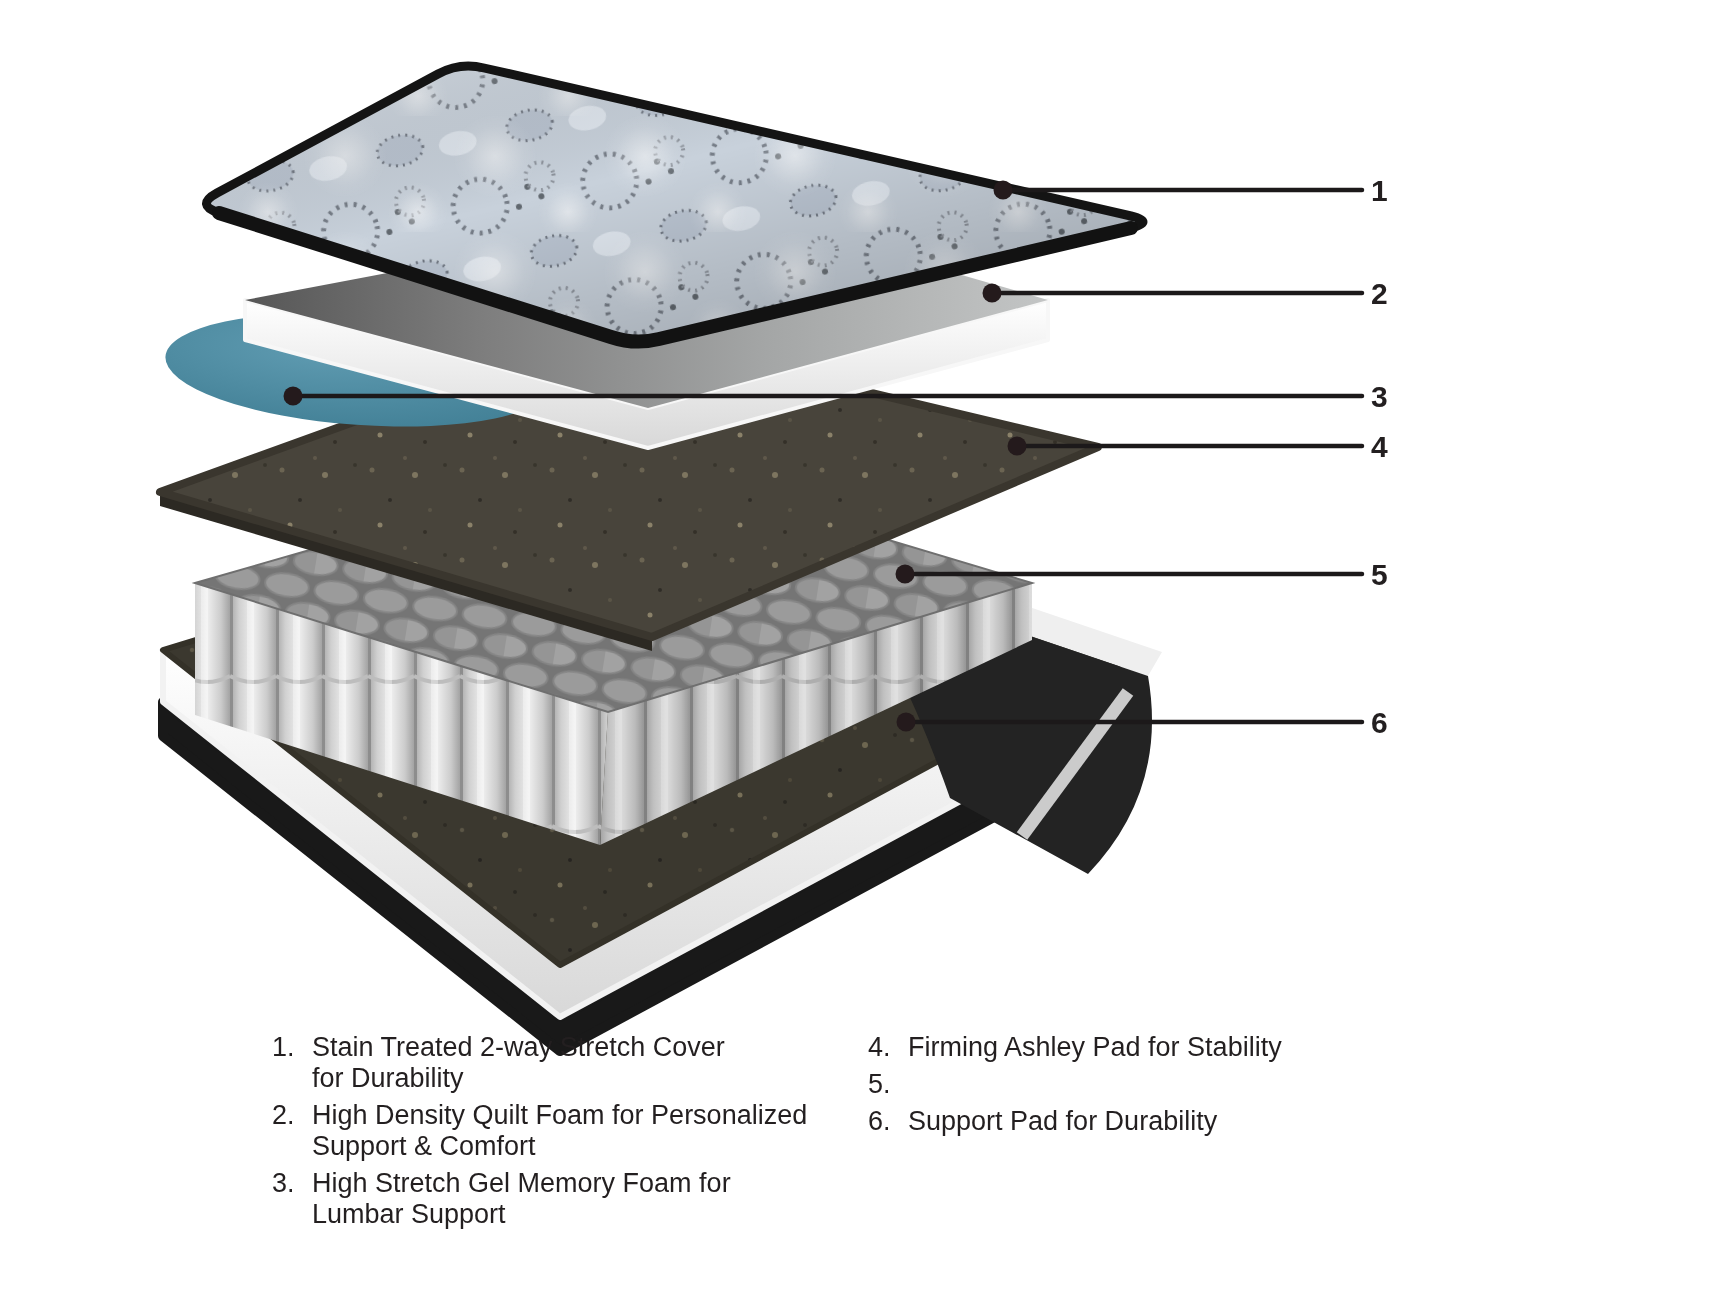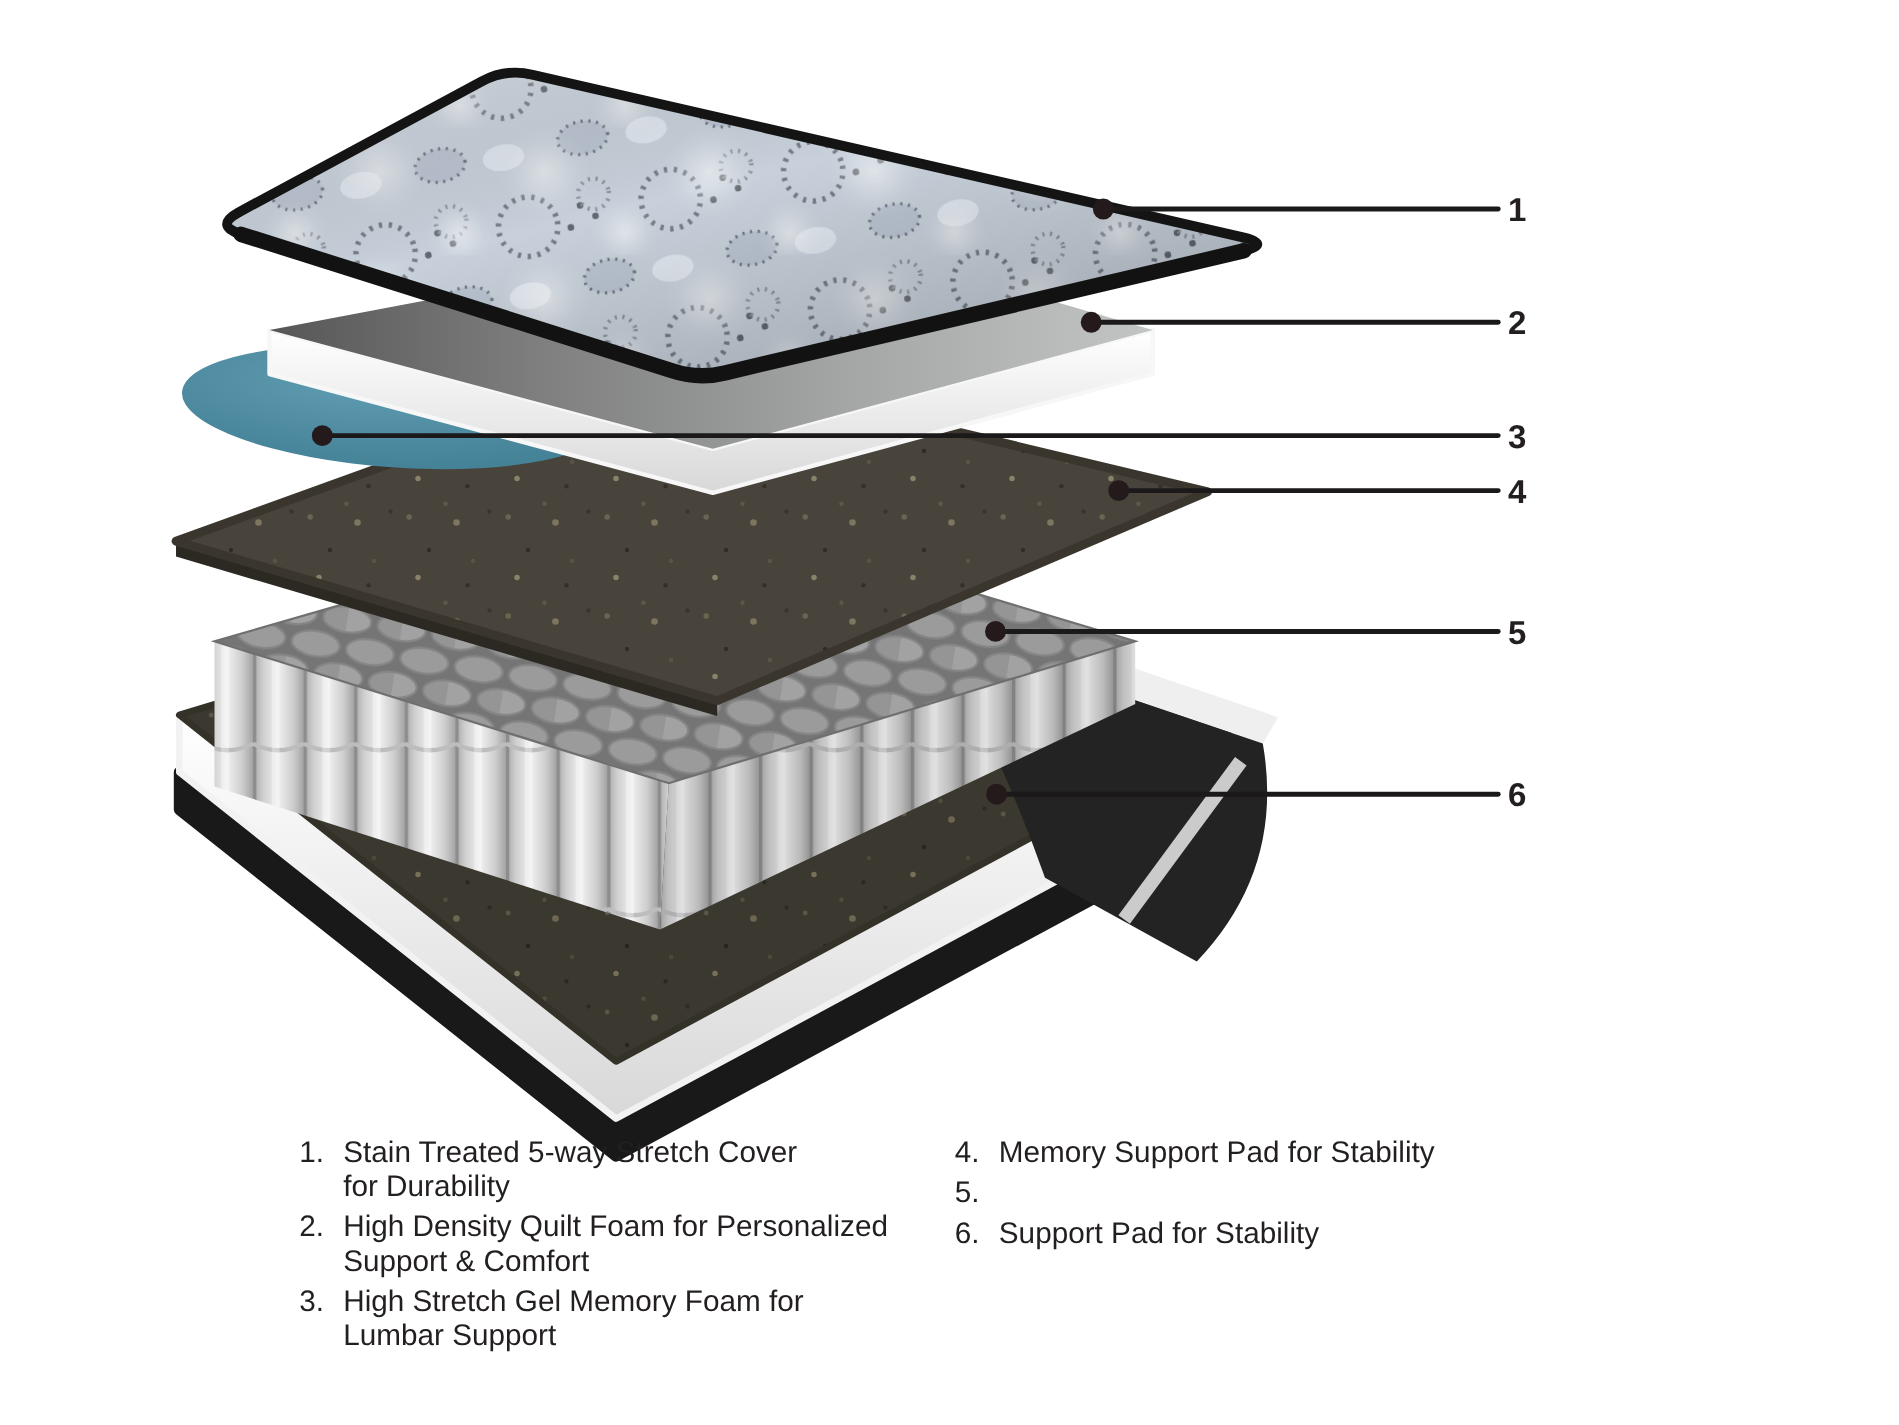--- a/index.html
+++ b/index.html
@@ -175,42 +175,42 @@
         <circle cx="906" cy="722" r="9.5" fill="#241a1c"></circle>
         <text class="callout-num" x="1371" y="733">6</text>
       </g>
     </g>
   </svg>
 
   <div class="legend">
     <div class="legend-col left">
       <div class="legend-item">
         <div class="legend-num">1.</div>
-        <div class="legend-text">Stain Treated 5-way Stretch Cover
+        <div class="legend-text">Stain Treated 2-way Stretch Cover
 for Durability</div>
       </div>
       <div class="legend-item">
         <div class="legend-num">2.</div>
         <div class="legend-text">High Density Quilt Foam for Personalized
 Support &amp; Comfort</div>
       </div>
       <div class="legend-item">
         <div class="legend-num">3.</div>
         <div class="legend-text">High Stretch Gel Memory Foam for
 Lumbar Support</div>
       </div>
     </div>
     <div class="legend-col right">
       <div class="legend-item">
         <div class="legend-num">4.</div>
-        <div class="legend-text">Memory Support Pad for Stability</div>
+        <div class="legend-text">Firming Ashley Pad for Stability</div>
       </div>
       <div class="legend-item">
         <div class="legend-num">5.</div>
       </div>
       <div class="legend-item">
         <div class="legend-num">6.</div>
-        <div class="legend-text">Support Pad for Stability</div>
+        <div class="legend-text">Support Pad for Durability</div>
       </div>
     </div>
   </div>
 
 </div>
 
 </body></html>

